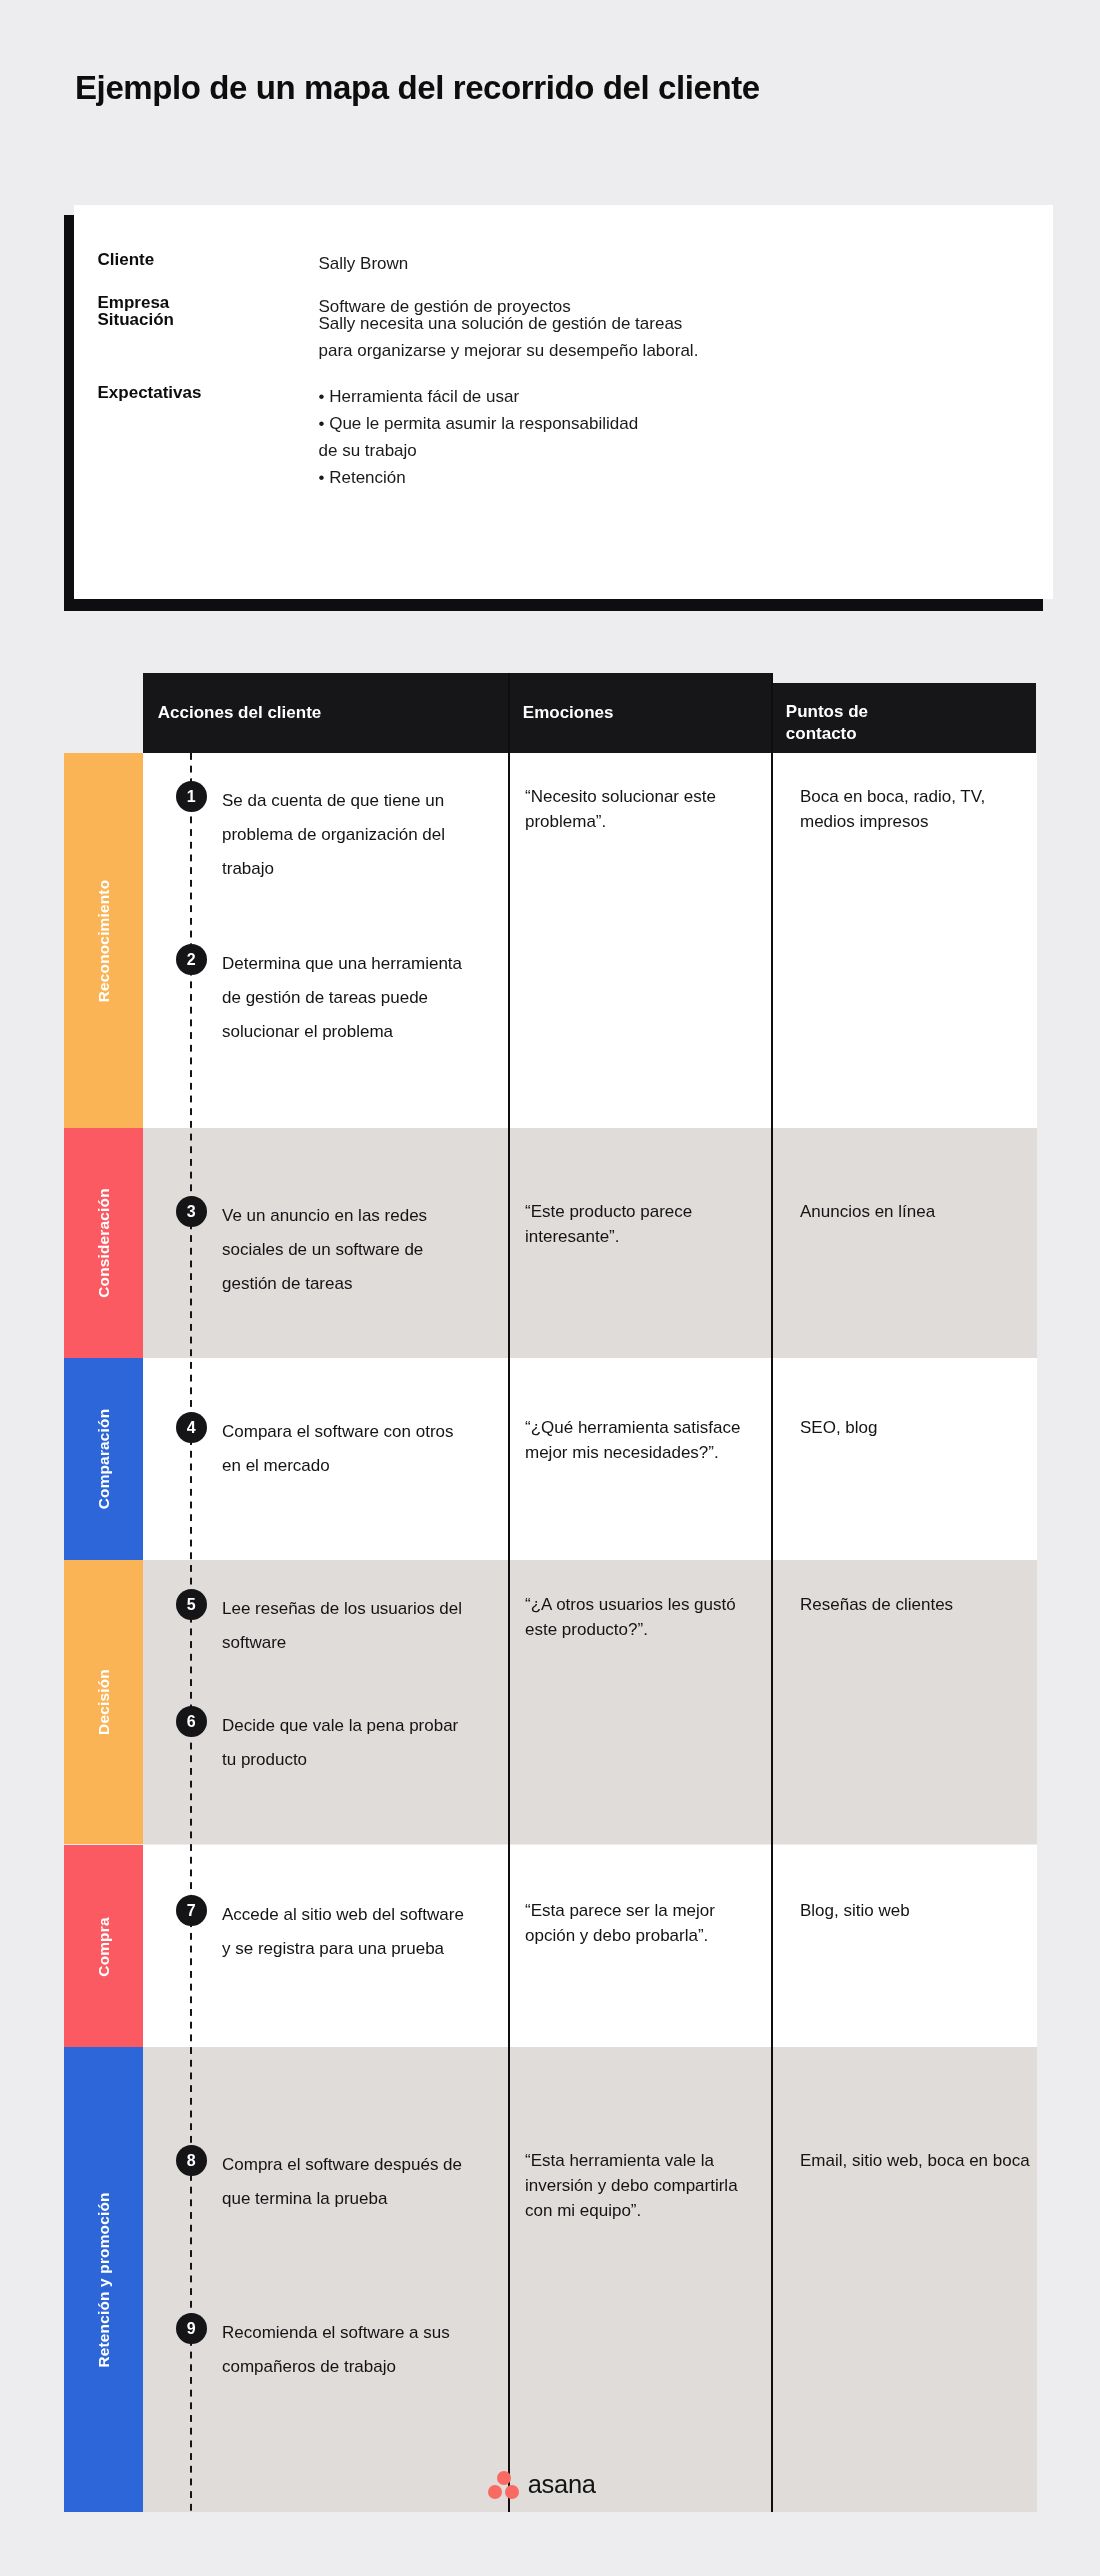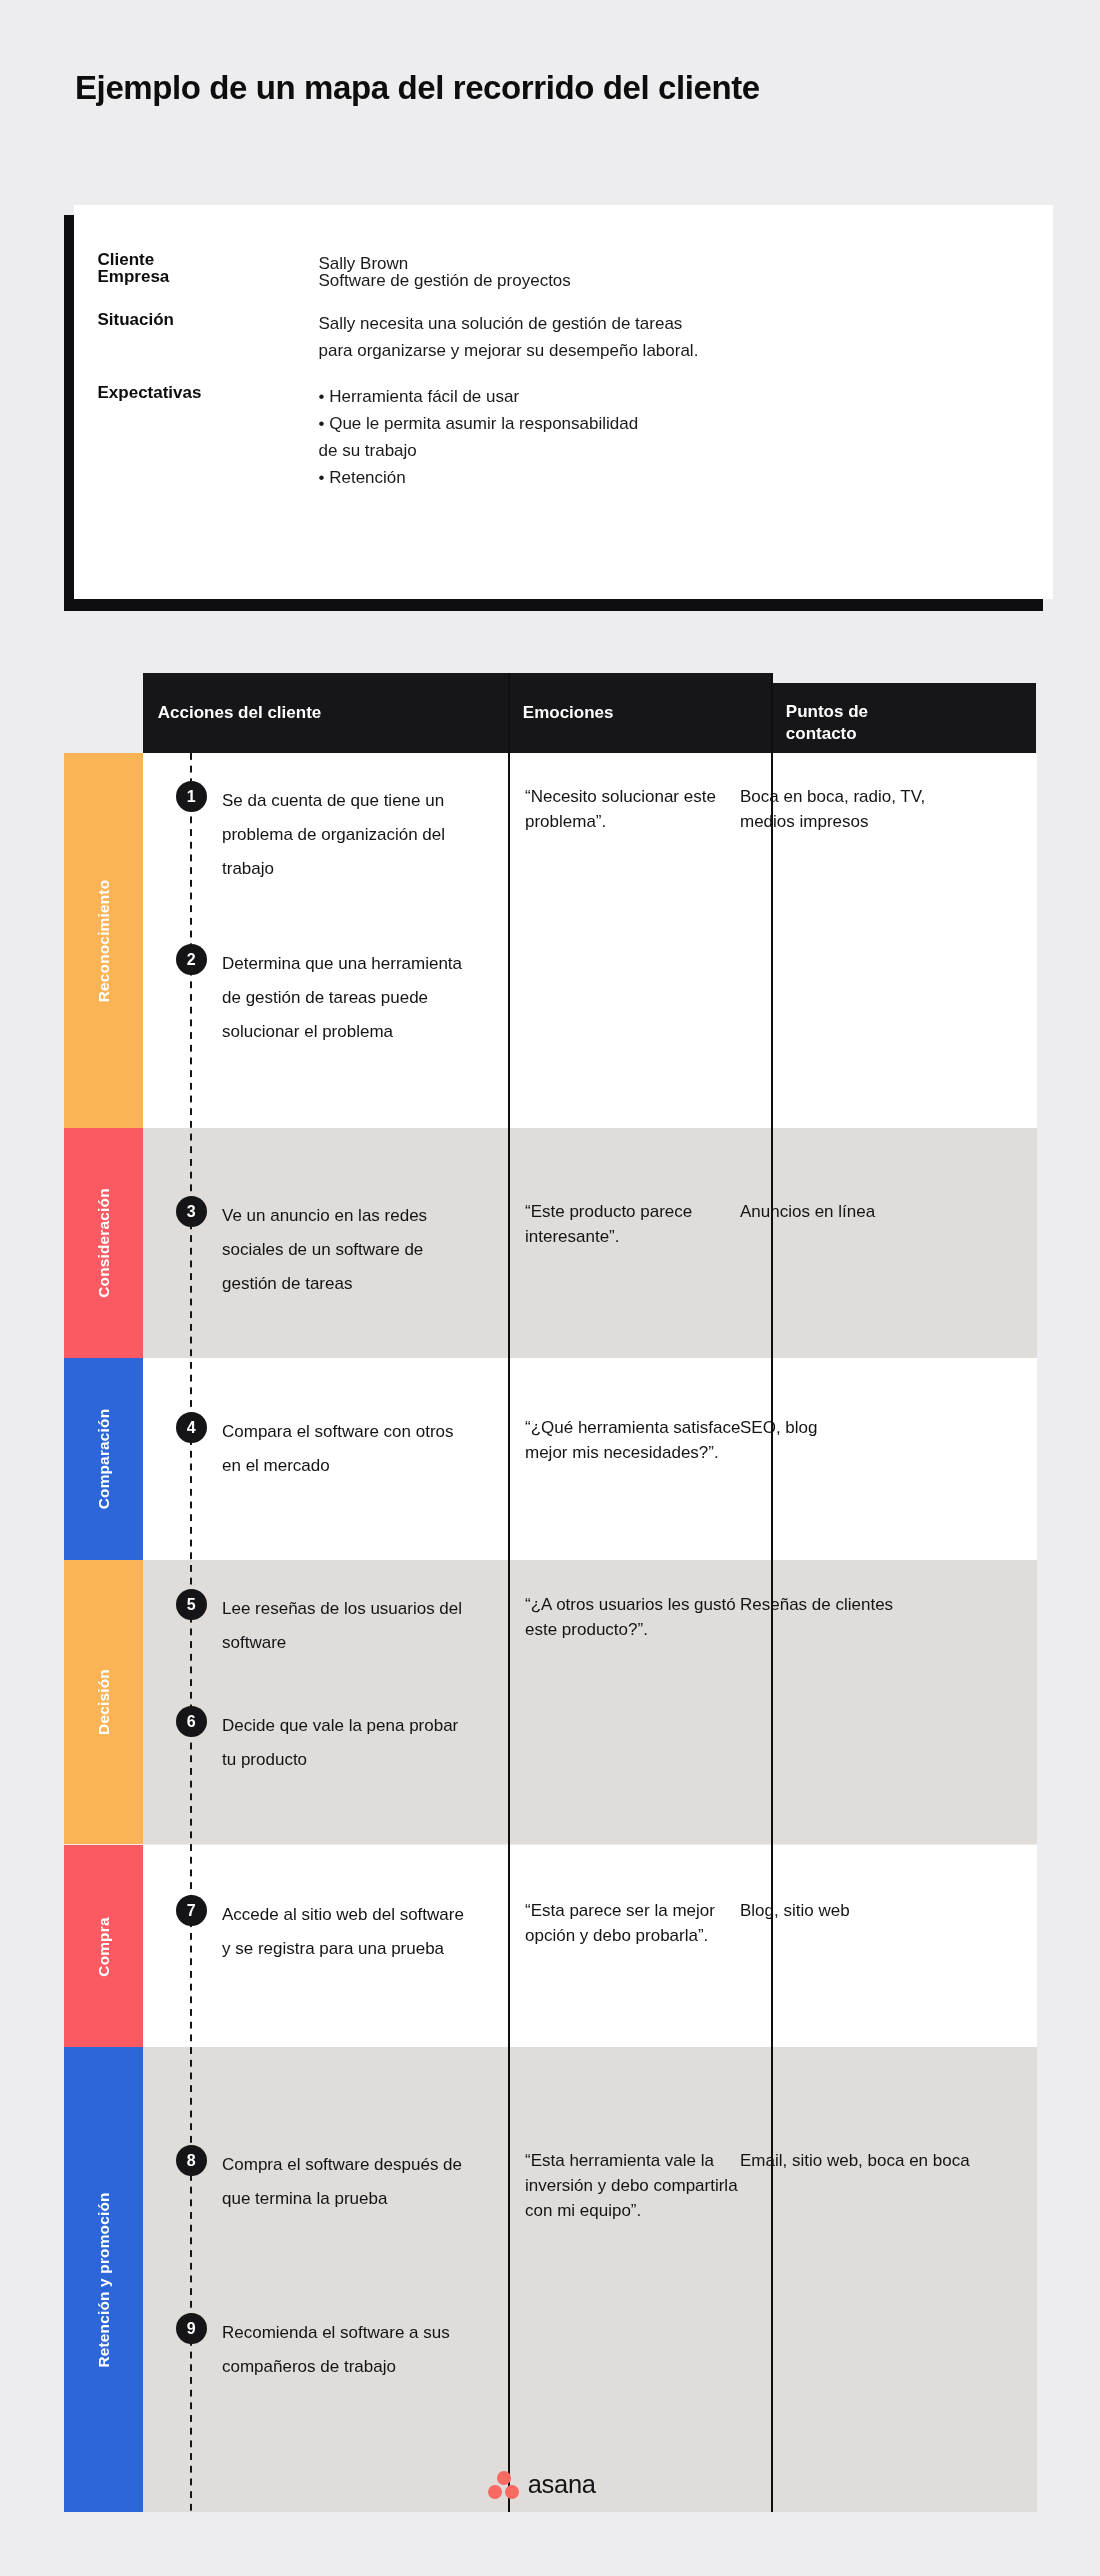--- a/index.html
+++ b/index.html
@@ -158,21 +158,21 @@
     width: 252px;
   }
 
   .cell-text {
     position: absolute;
     font-size: 17px;
     line-height: 25px;
     color: #141416;
   }
   .cell-emotion { left: 525px; width: 231px; }
-  .cell-touch   { left: 740px; width: 231px; }
+  .cell-touch   { left: 800px; width: 231px; }
 
   
   #asana-logo {
     position: absolute;
     left: 488px;
     top: 2470px;
     display: flex;
     align-items: center;
   }
   #asana-dots { position: relative; width: 31px; height: 28px; margin-right: 8.7px; }
@@ -190,21 +190,21 @@
   <div id="page-title">Ejemplo de un mapa del recorrido del cliente</div>
 
   <div id="persona-shadow"></div>
   <div id="persona-card">
       <div class="persona-row" style="left: 23.5px; top: 45px;">
         <div class="persona-label">Cliente</div>
         <div class="persona-value">
           <span class="vline">Sally Brown</span>
         </div>
       </div>
-      <div class="persona-row" style="left: 23.5px; top: 62px;">
+      <div class="persona-row" style="left: 23.5px; top: 88px;">
         <div class="persona-label">Empresa</div>
         <div class="persona-value">
           <span class="vline">Software de gestión de proyectos</span>
         </div>
       </div>
       <div class="persona-row" style="left: 23.5px; top: 105px;">
         <div class="persona-label">Situación</div>
         <div class="persona-value">
           <span class="vline">Sally necesita una solución de gestión de tareas</span>
           <span class="vline">para organizarse y mejorar su desempeño laboral.</span>

